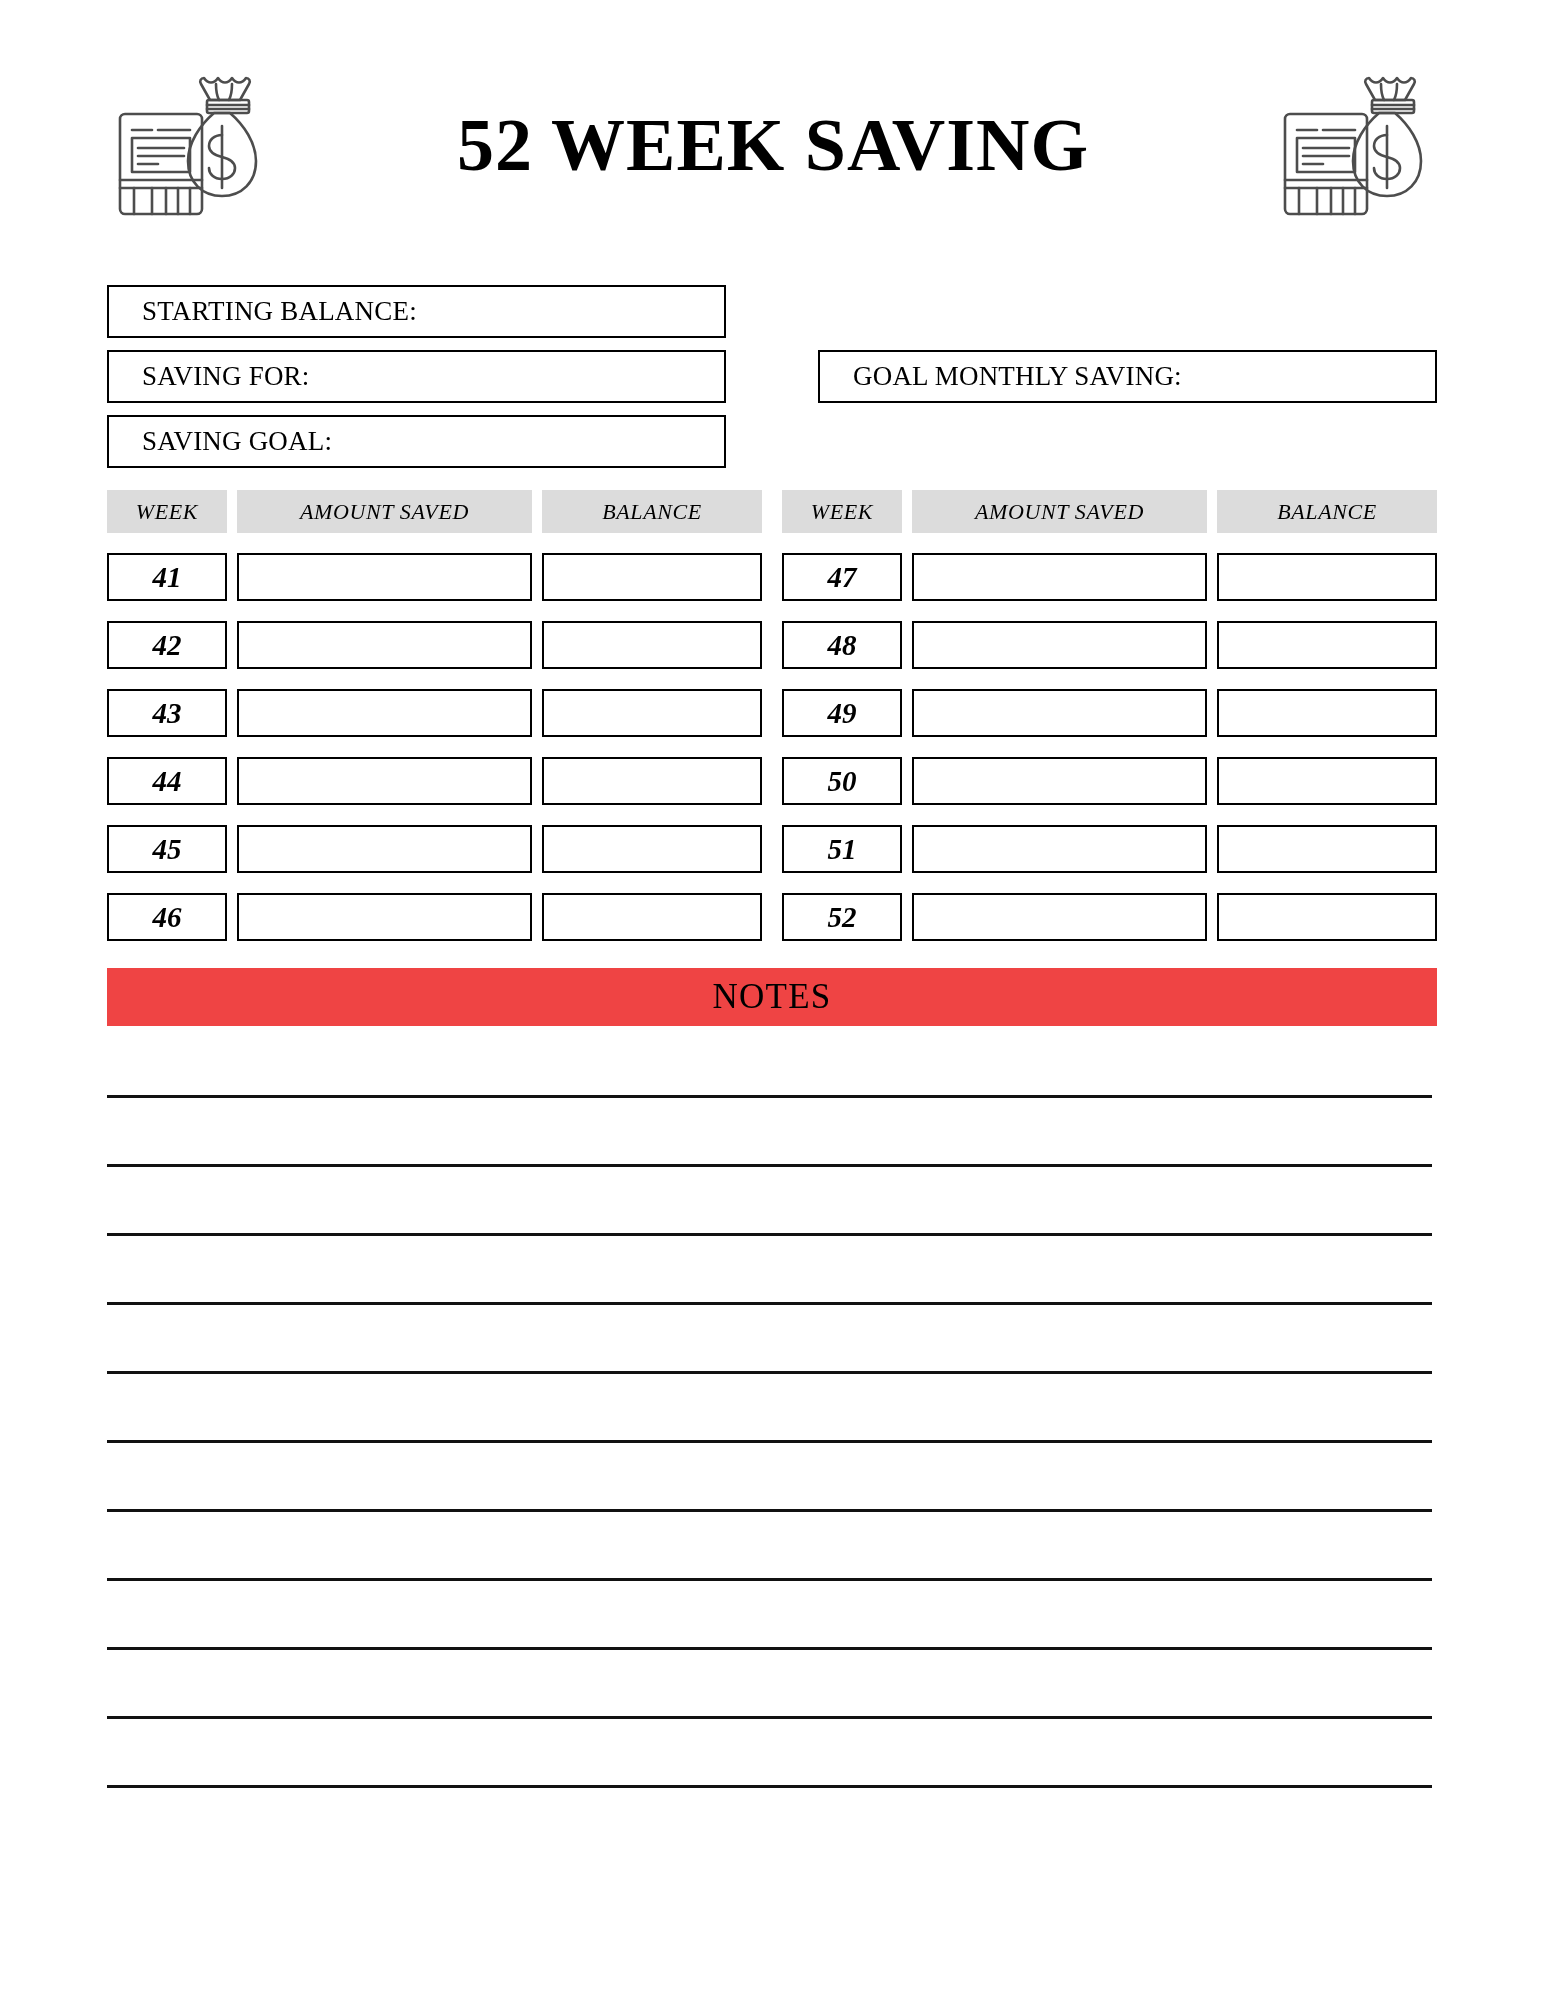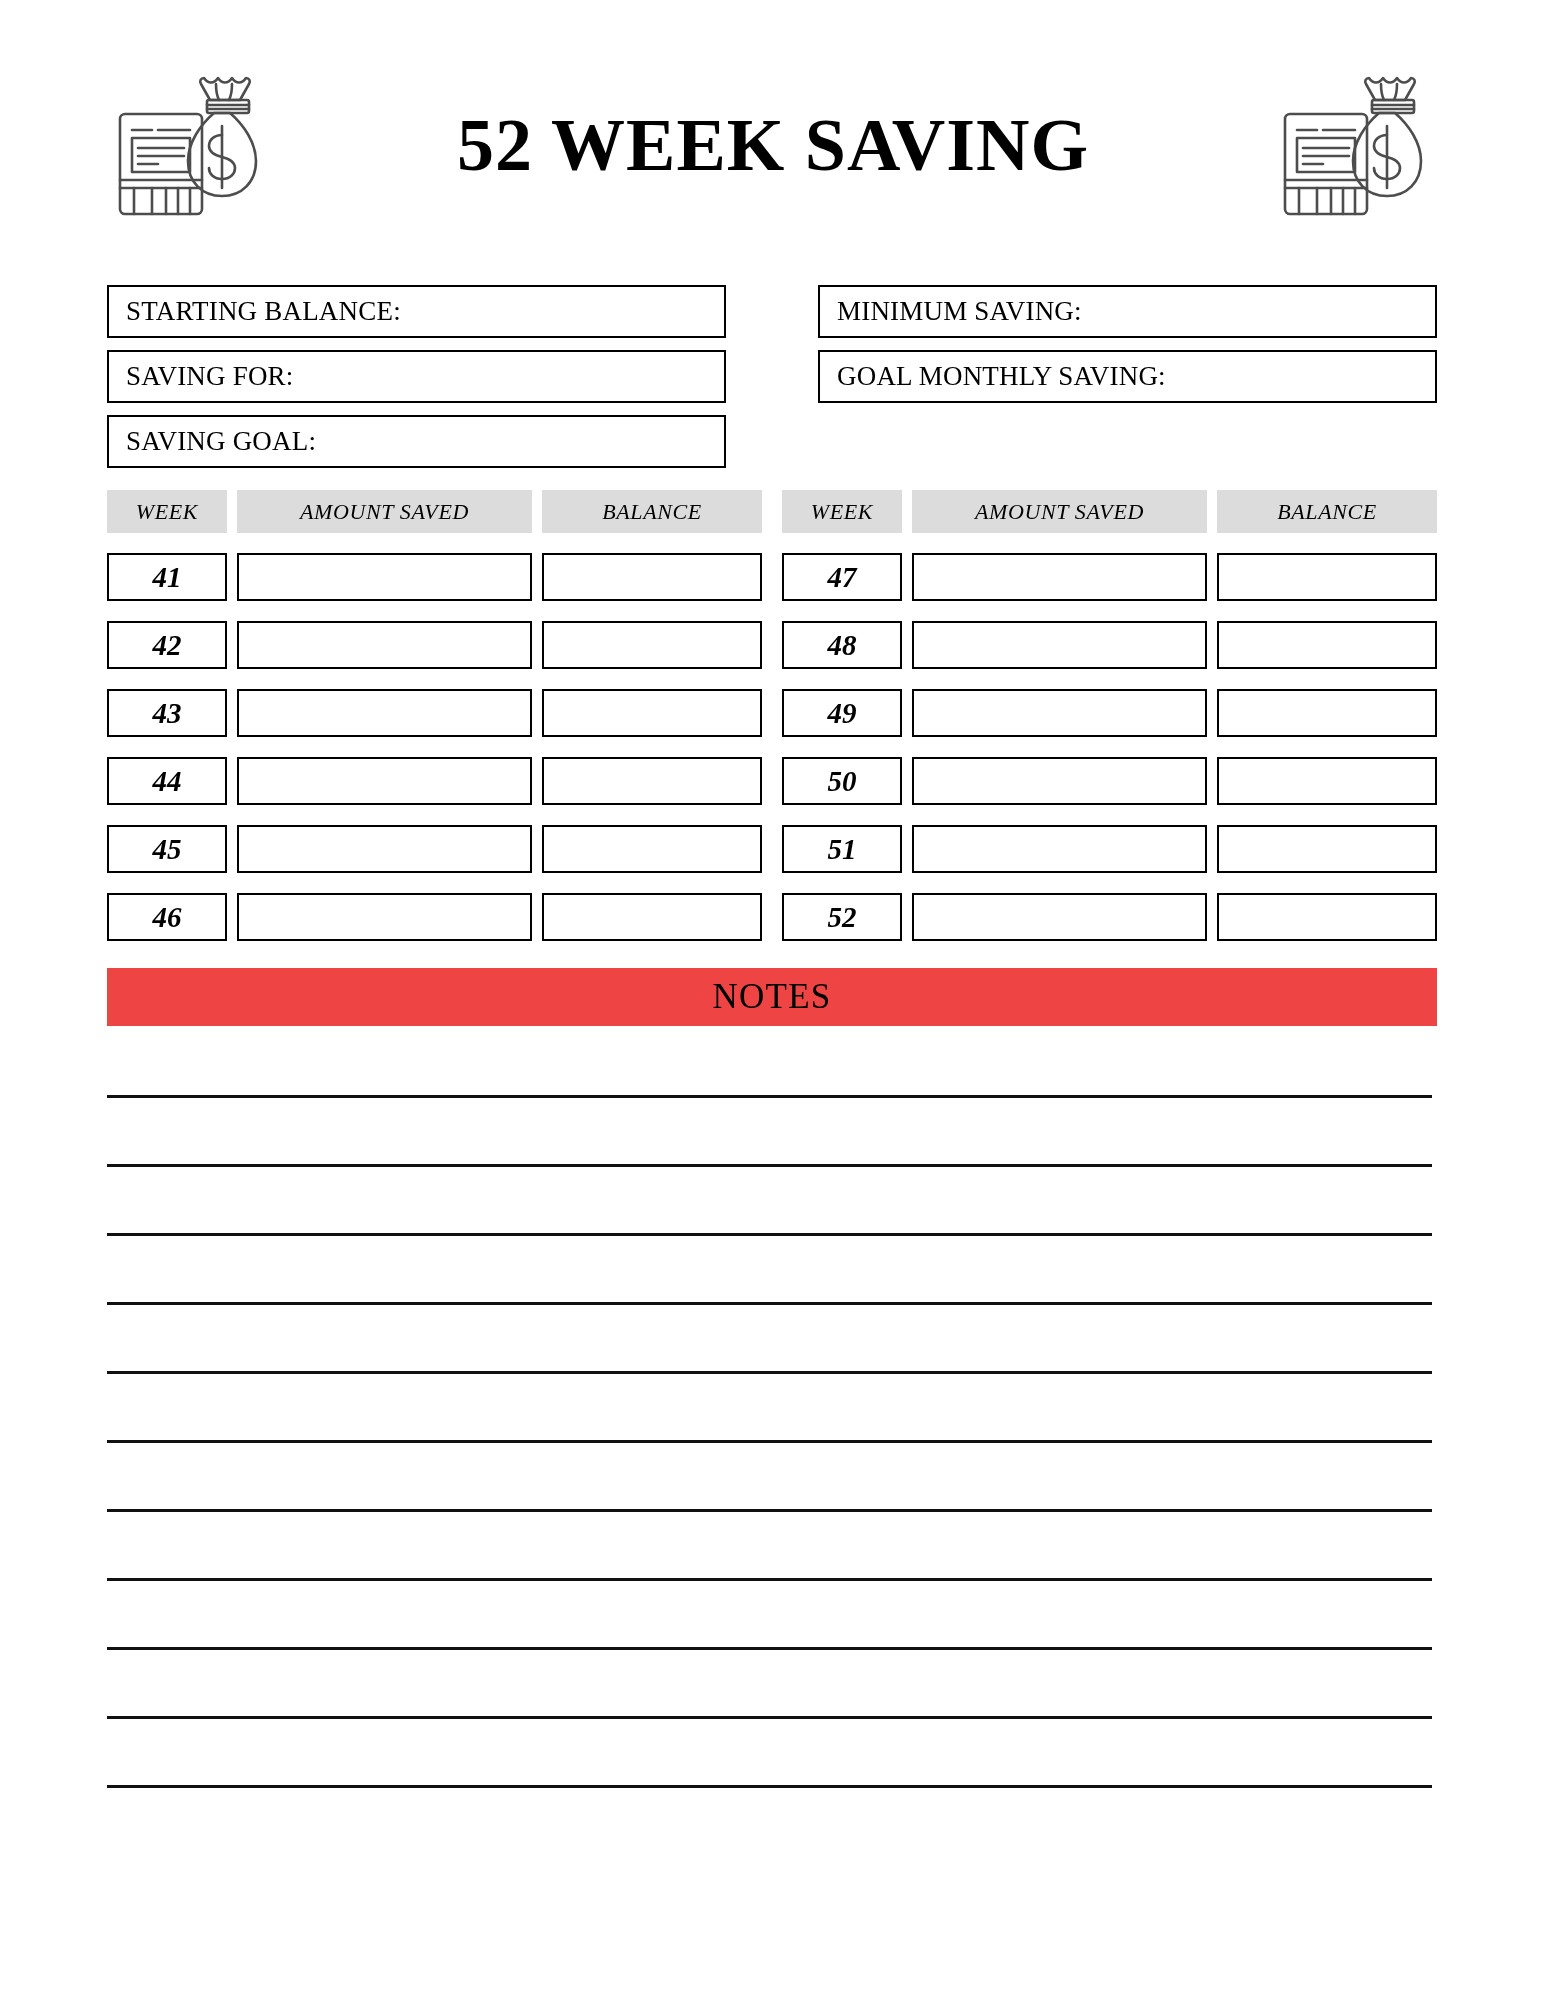--- a/index.html
+++ b/index.html
@@ -65,21 +65,21 @@
     justify-content: space-between;
     margin-bottom: 12px;
   }
   .field-box {
     width: 619px;
     height: 53px;
     border: 2.5px solid #000;
     box-sizing: border-box;
     display: flex;
     align-items: center;
-    padding-left: 17px;
+    padding-left: 33px;
   }
   .field-box.indent { padding-left: 25px; }
   .field-label {
     font-family: "Liberation Serif", "DejaVu Serif", serif;
     font-size: 27px;
     letter-spacing: 0.2px;
     color: #000;
     white-space: nowrap;
   }
 
@@ -237,23 +237,20 @@
       </svg>
     </div>
   </div>
 
   <div class="fields">
 
     <div class="field-row">
       <div class="field-box">
         <span class="field-label">STARTING BALANCE:</span>
       </div>
-      <div class="field-box">
-        <span class="field-label">MINIMUM SAVING:</span>
-      </div>
     </div>
 
     <div class="field-row">
       <div class="field-box">
         <span class="field-label">SAVING FOR:</span>
       </div>
       <div class="field-box">
         <span class="field-label">GOAL MONTHLY SAVING:</span>
       </div>
     </div>

